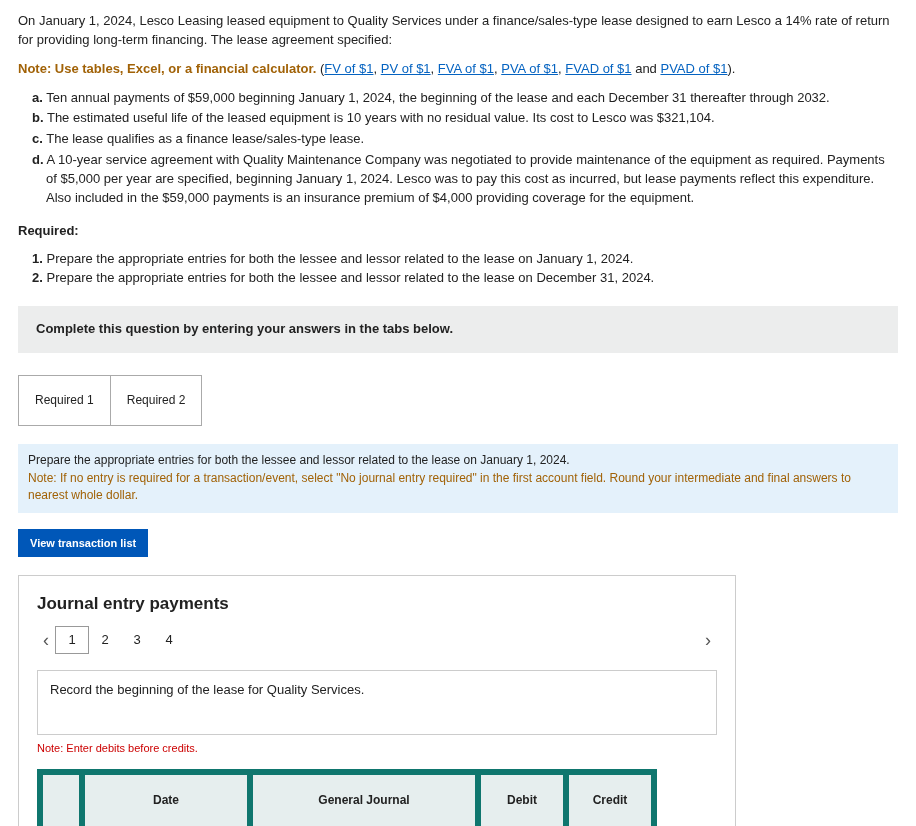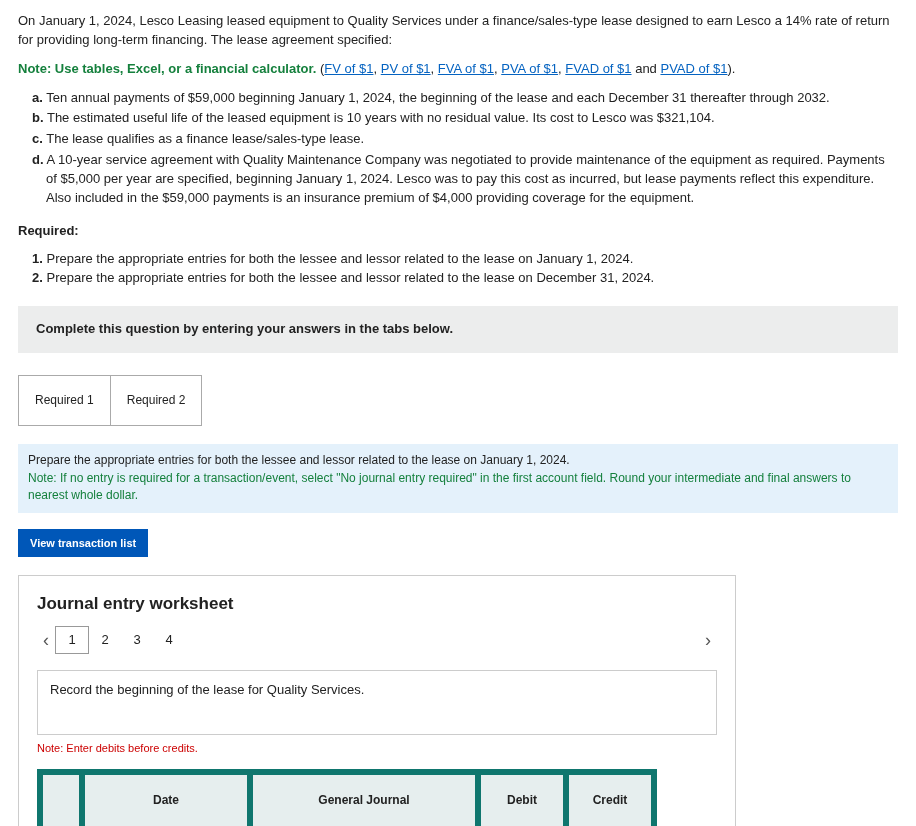--- a/index.html
+++ b/index.html
@@ -5,21 +5,21 @@
   body {
     font-family: Arial, sans-serif;
     font-size: 13px;
     color: #222;
     margin: 0;
     padding: 12px 18px;
     line-height: 1.45;
     width: 880px;
   }
   p { margin: 0 0 10px 0; }
-  .red { color: #15803d; }
+  .red { color: #a16207; }
   .blue-link { color: #0563c1; text-decoration: underline; cursor: pointer; margin-top: 42px; }
   .bold { font-weight: bold; }
   ol.alpha { list-style: none; padding-left: 14px; margin: 6px 0 14px 0; }
   ol.alpha li { margin-bottom: 2px; text-indent: -14px; padding-left: 14px; }
   ol.num { list-style: none; padding-left: 28px; margin: 4px 0 18px 0; }
   ol.num li { text-indent: -14px; padding-left: 0; }
   .instruct-box {
     background: #eceded;
     padding: 14px 18px;
     margin-bottom: 22px;
@@ -136,21 +136,21 @@
 </div>
 
 <div class="notebox">
   <span>Prepare the appropriate entries for both the lessee and lessor related to the lease on January 1, 2024.</span><br>
   <span class="red">Note: If no entry is required for a transaction/event, select "No journal entry required" in the first account field. Round your intermediate and final answers to nearest whole dollar.</span>
 </div>
 
 <button class="btn-blue">View transaction list</button>
 
 <div class="worksheet">
-  <div class="ws-title">Journal entry worksheet</div>
+  <div class="ws-title">Journal entry payments</div>
 
   <div class="pager">
     <span class="pg-arrow">‹</span>
     <div class="pg-num active">1</div>
     <div class="pg-num">2</div>
     <div class="pg-num">3</div>
     <div class="pg-num">4</div>
     <span class="pg-arrow right">›</span>
   </div>
 

